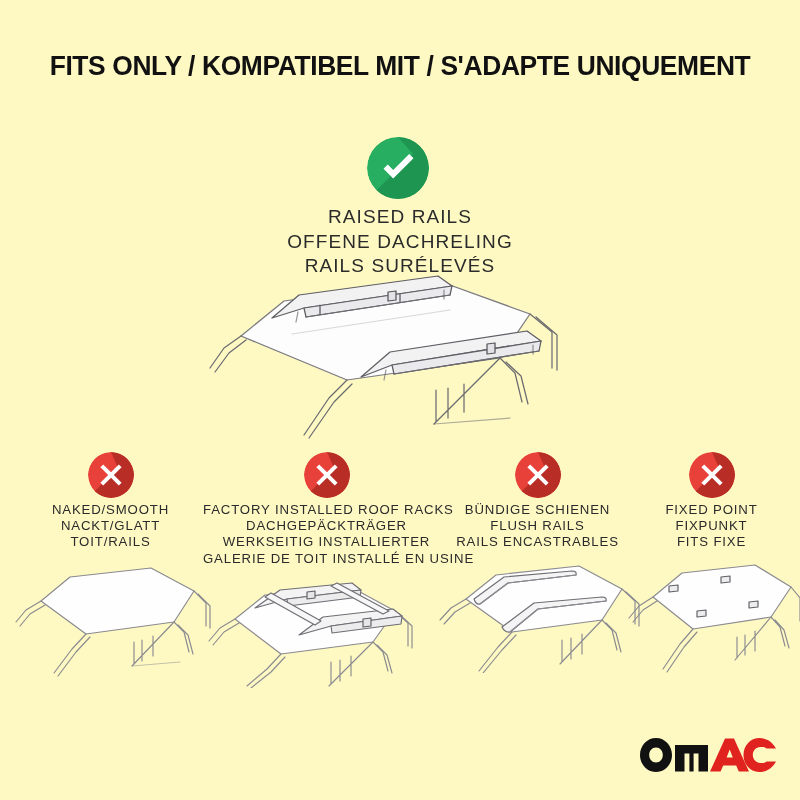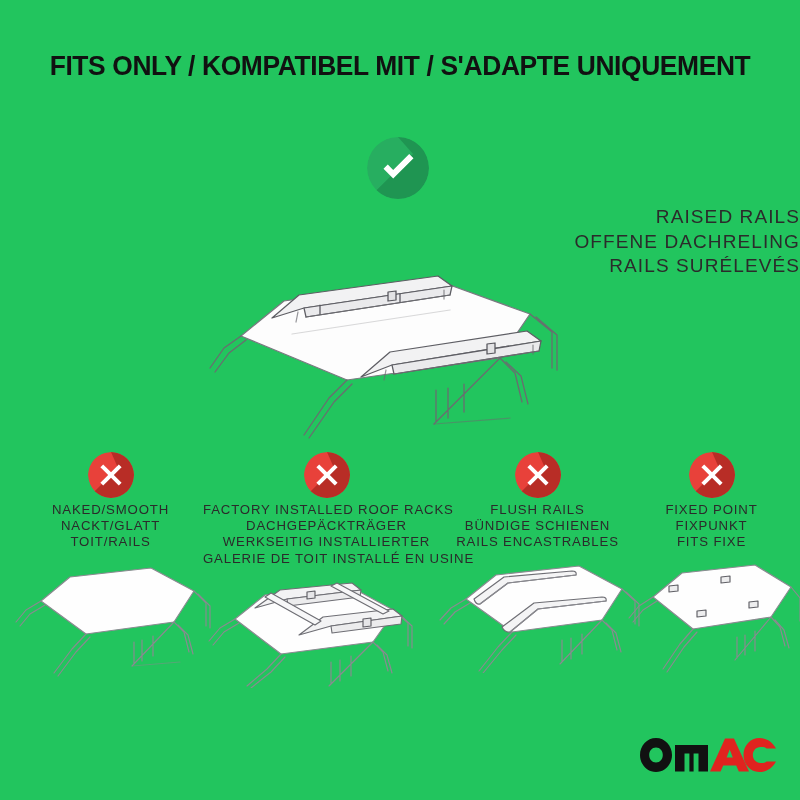--- a/index.html
+++ b/index.html
@@ -2,21 +2,21 @@
 <html><head>
 <meta charset="utf-8">
 <style>
   * { margin:0; padding:0; box-sizing:border-box; }
   html, body {
     width:800px; height:800px;
     background:#ffffff;
     font-family:"Liberation Sans", sans-serif;
     overflow:hidden;
   }
-  .page { position:relative; width:800px; height:800px; background:#22c55e; }
+  .page { position:relative; width:800px; height:800px; background:#fef9c3; }
 
   
   .title {
     position:absolute; left:0; top:50px; width:800px;
     text-align:center;
     font-family:"Liberation Sans", sans-serif;
     font-weight:bold;
     font-size:27.5px;
     letter-spacing:-0.4px;
     color:#111111;
@@ -25,21 +25,21 @@
   }
 
   
   .badge { position:absolute; border-radius:50%; overflow:hidden; }
   .badge svg { display:block; width:100%; height:100%; }
 
   
   .hero-badge { left:367px; top:137px; width:62px; height:62px; }
   .hero-text {
     position:absolute; left:0; top:205px; width:800px;
-    text-align:right;
+    text-align:center;
     font-size:19px;
     letter-spacing:1.1px;
     line-height:24.5px;
     color:#2b2b2b;
     font-weight:400;
   }
   .hero-art { position:absolute; left:200px; top:272px; width:420px; height:182px; }
   .hero-art svg { display:block; width:100%; height:100%; }
 
   
@@ -208,22 +208,22 @@
   <div class="col col-2">
     <div class="badge">
       <svg viewBox="0 0 46 46">
         <circle cx="23" cy="23" r="23" fill="#E8413A"></circle>
         <path d="M23 0 A23 23 0 0 1 23 46 A23 23 0 0 1 6.7 39.3 L30 16 Z" fill="#B32B25" opacity="0.9"></path>
         <path d="M15.2 12.4 L33.6 30.8 L30.8 33.6 L12.4 15.2 Z" fill="#ffffff"></path>
         <path d="M30.8 12.4 L33.6 15.2 L15.2 33.6 L12.4 30.8 Z" fill="#ffffff"></path>
       </svg>
     </div>
     <div class="caption">
+      <div>BÜNDIGE SCHIENEN</div>
       <div>FLUSH RAILS</div>
-      <div>BÜNDIGE SCHIENEN</div>
       <div>RAILS ENCASTRABLES</div>
     </div>
     <div class="art">
       <svg viewBox="0 0 211 118" fill="none" stroke="#8a8a90" stroke-width="1.15" stroke-linecap="round" stroke-linejoin="round">
         <path d="M34 44 L64 20 L147 11 L190 34 L170 65 L80 77 Z" fill="#fefefe" stroke="#8a8a90"></path>
         <path d="M34 44 L19 53 L8 65"></path>
         <path d="M38 48 L23 57 L12 69"></path>
         <path d="M80 77 L66 92 L47 116"></path>
         <path d="M84 80 L70 95 L51 118"></path>
         <path d="M170 65 L180 75 L185 95"></path>

